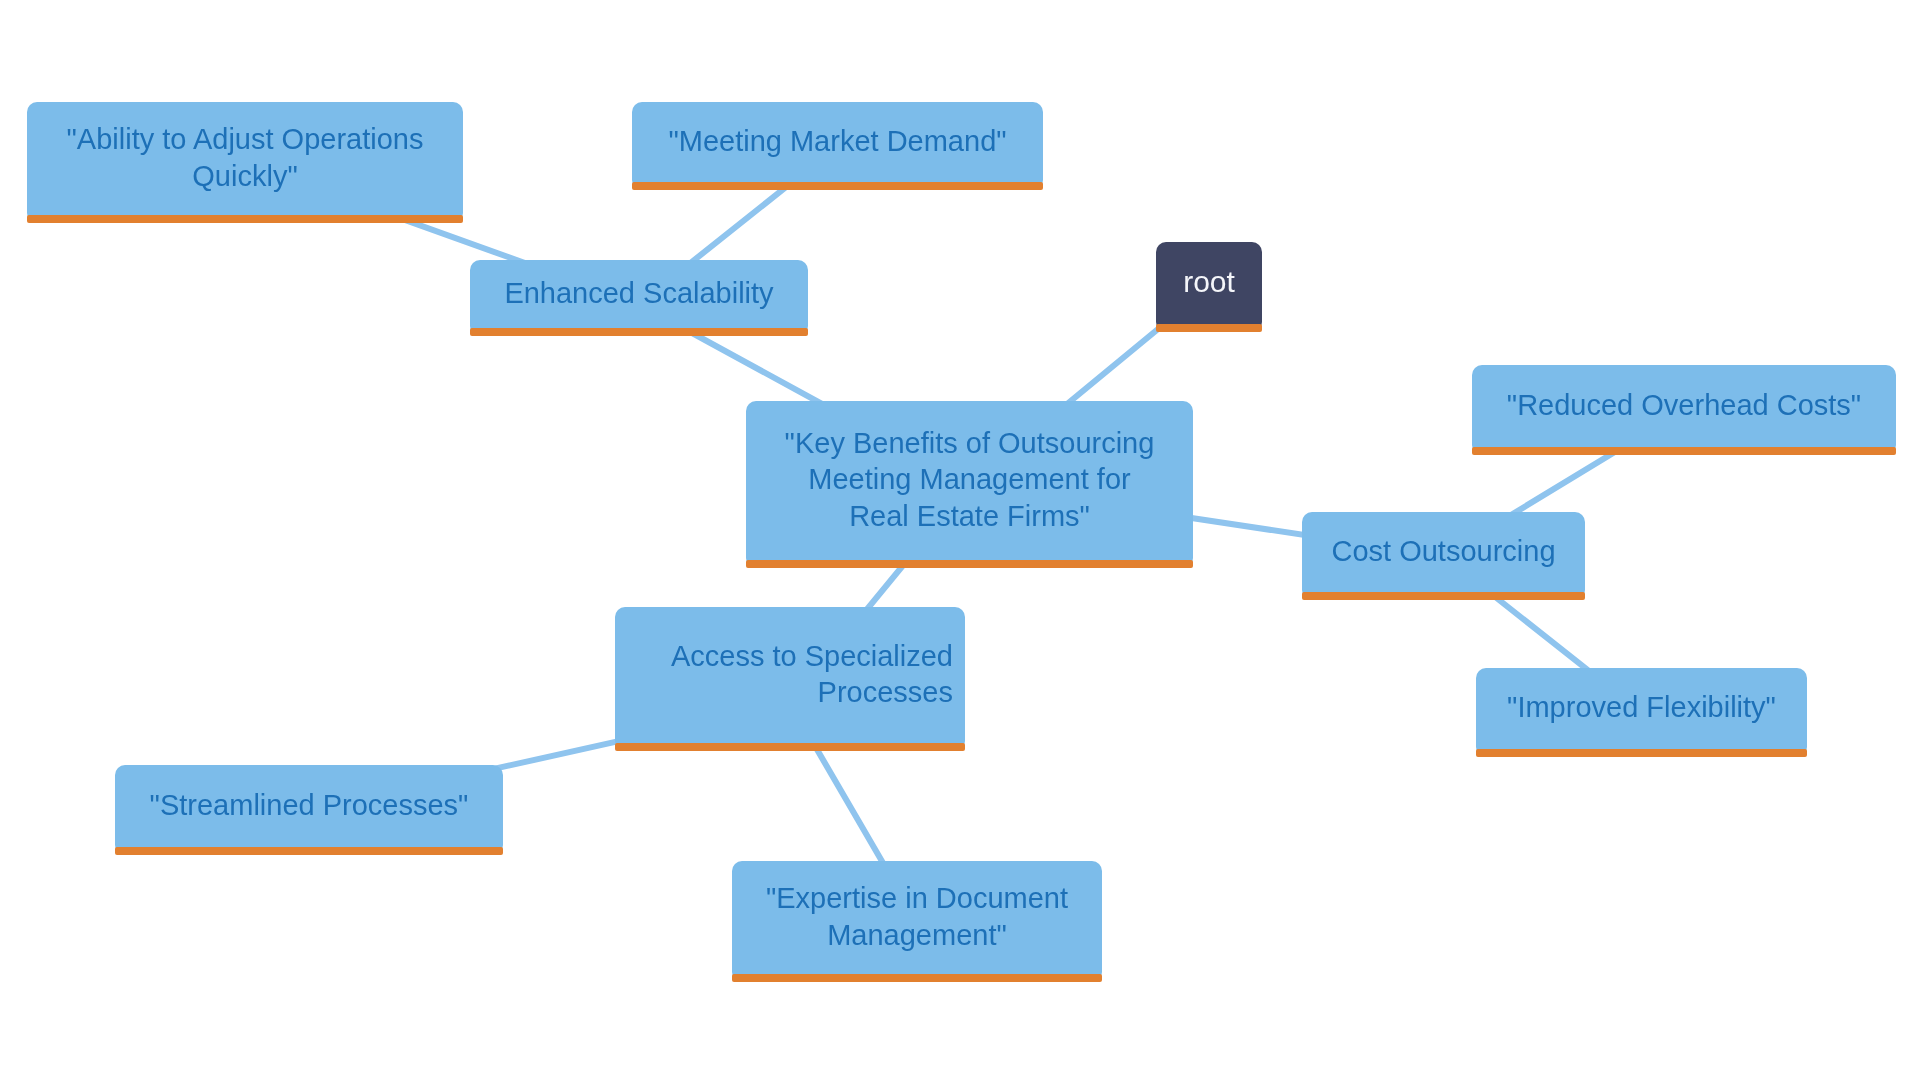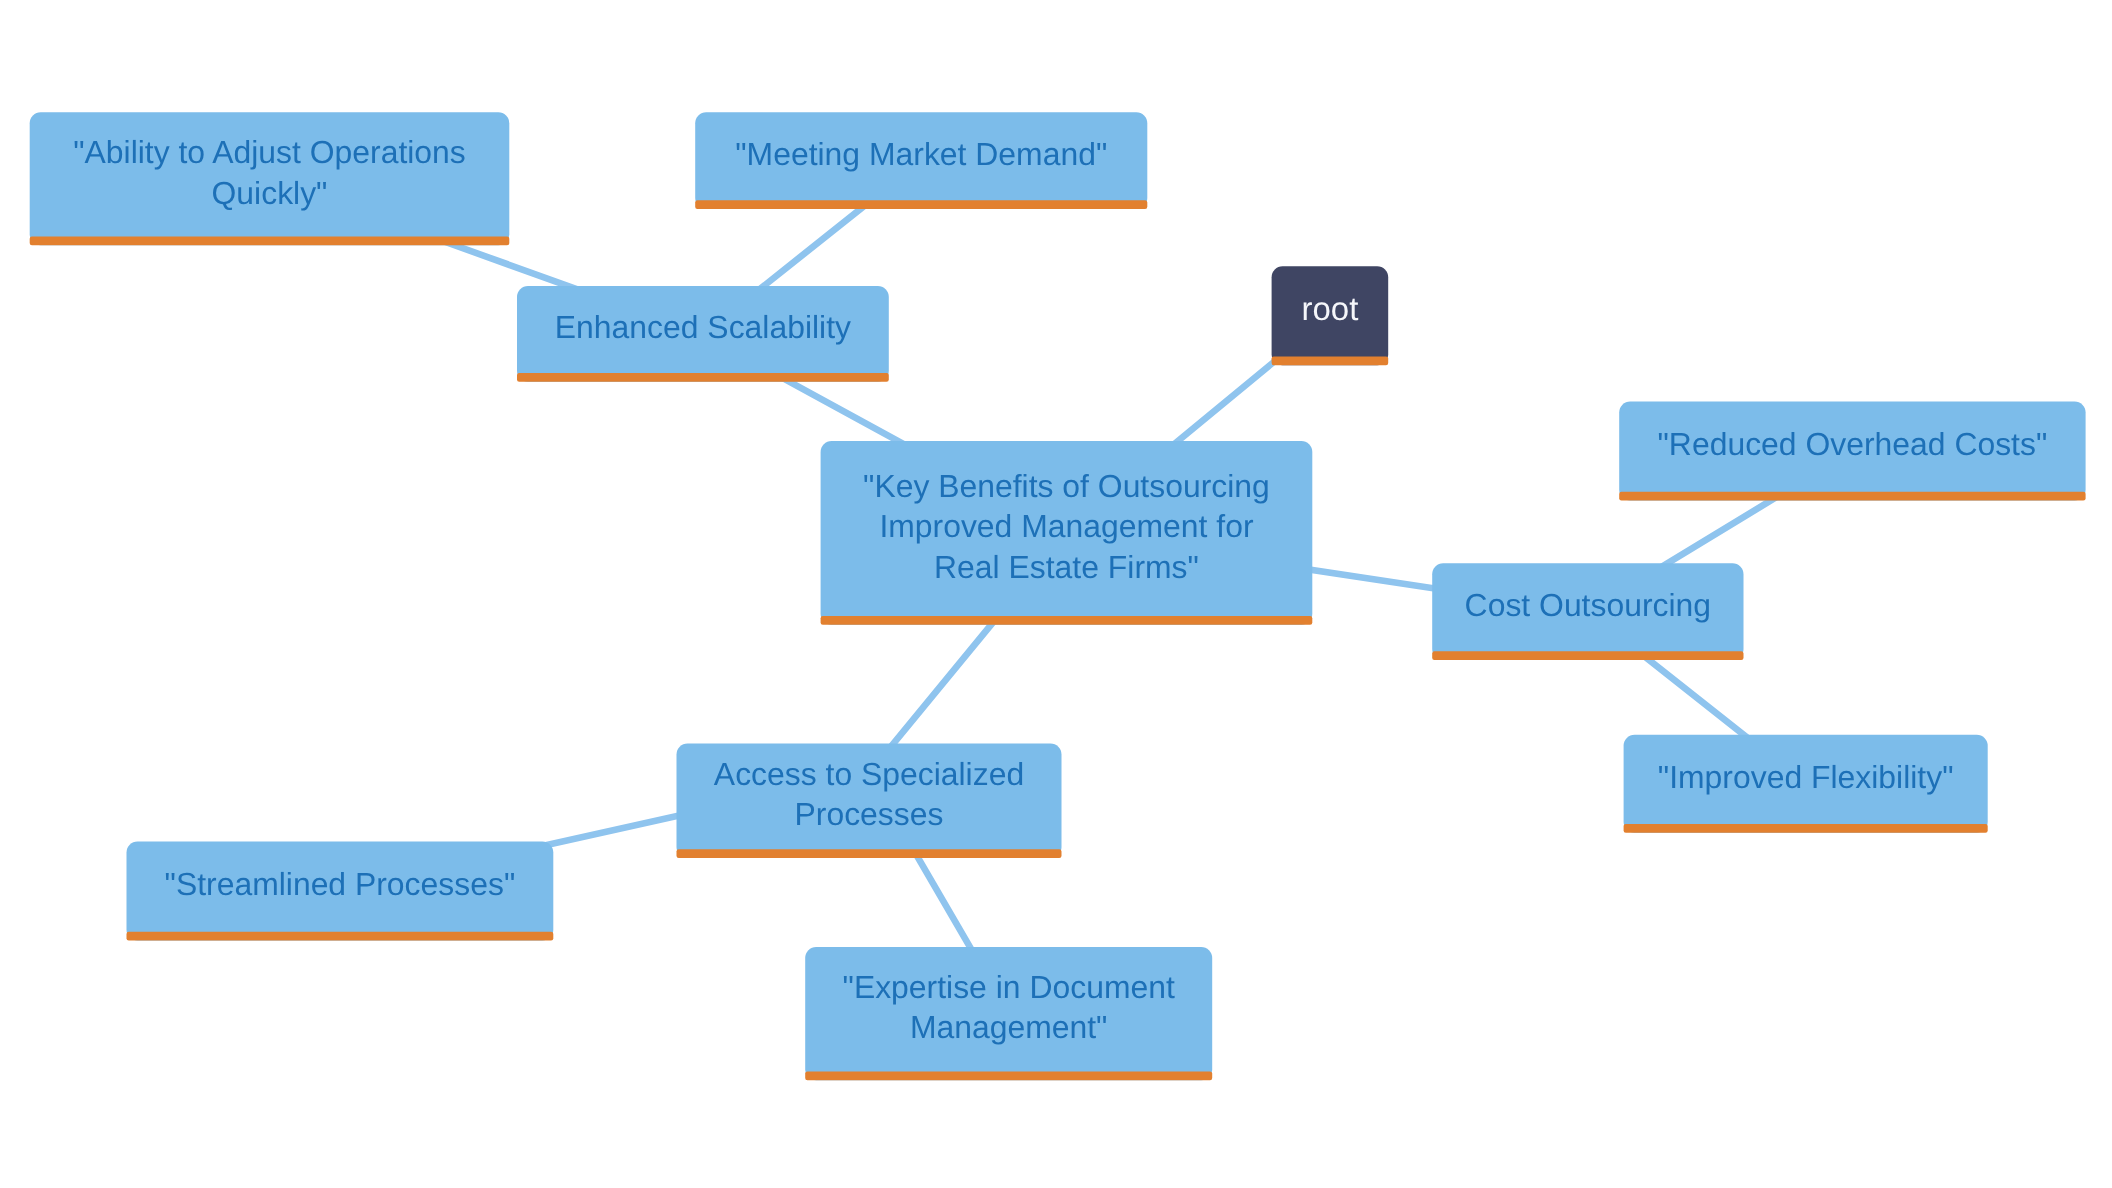--- a/index.html
+++ b/index.html
@@ -41,27 +41,27 @@
   }
   .node .line { display: block; white-space: nowrap; }
   .node.root-node {
     background: var(--root-fill);
     color: var(--root-text);
     font-size: 30px;
   }
   
   #n-ability     { left: 27px;   top: 102px; width: 436px; height: 121px; }
   #n-meeting     { left: 632px;  top: 102px; width: 411px; height: 88px;  }
-  #n-enhanced    { left: 470px;  top: 260px; width: 338px; height: 87px;  }
+  #n-enhanced    { left: 470px;  top: 260px; width: 338px; height: 76px;  }
   #n-root        { left: 1156px; top: 242px; width: 106px; height: 90px;  }
   #n-central     { left: 746px;  top: 401px; width: 447px; height: 167px; }
   #n-cost        { left: 1302px; top: 512px; width: 283px; height: 88px;  }
   #n-reduced     { left: 1472px; top: 365px; width: 424px; height: 90px;  }
   #n-improved    { left: 1476px; top: 668px; width: 331px; height: 89px;  }
-  #n-access      { left: 615px;  top: 676px; width: 350px; height: 104px; }
+  #n-access      { left: 615px;  top: 607px; width: 350px; height: 144px; align-items: flex-end; }
   #n-streamlined { left: 115px;  top: 765px; width: 388px; height: 90px;  }
   #n-expertise   { left: 732px;  top: 861px; width: 370px; height: 121px; }
 </style>
 </head>
 <body>
 
 <div id="canvas" style="background: rgb(255, 255, 255);">
   <svg id="edge-layer" width="1920" height="1080" viewBox="0 0 1920 1080">
       <line x1="1209" y1="287" x2="969.5" y2="484.5" stroke="#8fc4ee" stroke-width="6" stroke-linecap="round"></line>
       <line x1="969.5" y1="484.5" x2="639" y2="304" stroke="#8fc4ee" stroke-width="6" stroke-linecap="round"></line>
@@ -87,21 +87,21 @@
   <div class="node" id="n-enhanced">
     <span class="line">Enhanced Scalability</span>
   </div>
 
   <div class="node root-node" id="n-root">
     <span class="line">root</span>
   </div>
 
   <div class="node" id="n-central">
     <span class="line">"Key Benefits of Outsourcing</span>
-    <span class="line">Improved Management for</span>
+    <span class="line">Meeting Management for</span>
     <span class="line">Real Estate Firms"</span>
   </div>
 
   <div class="node" id="n-cost">
     <span class="line">Cost Outsourcing</span>
   </div>
 
   <div class="node" id="n-reduced">
     <span class="line">"Reduced Overhead Costs"</span>
   </div>

